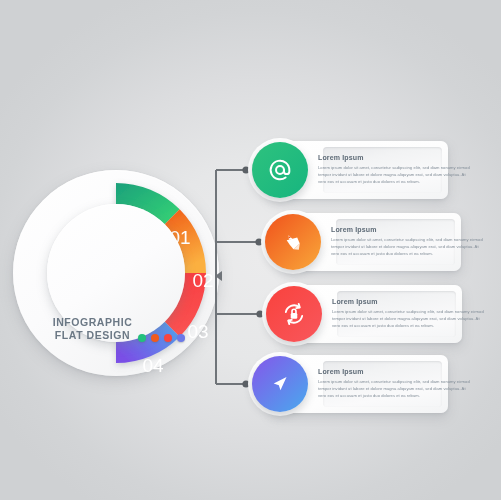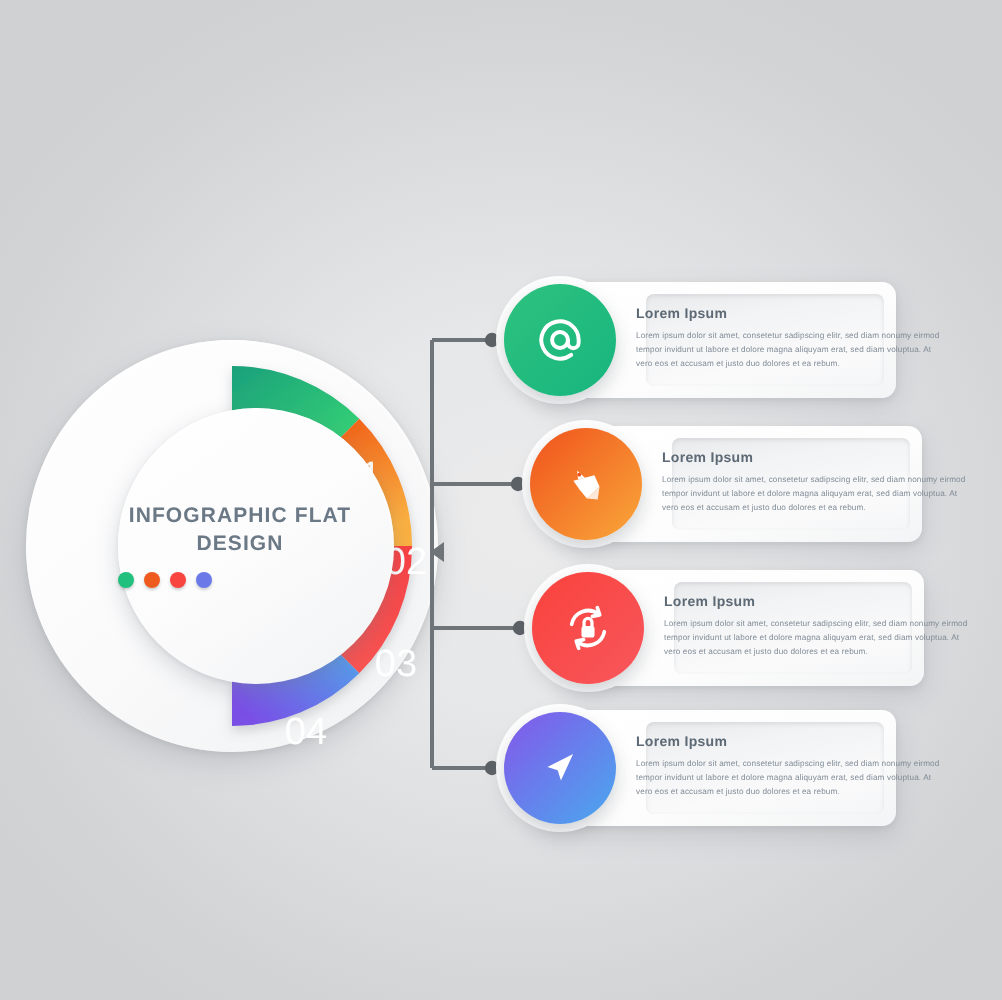--- a/index.html
+++ b/index.html
@@ -44,31 +44,31 @@
       inset 0 1px 2px rgba(255,255,255,0.95);
   }
   #donut-arc-svg {
     position: absolute;
     left: 13px; top: 13px;
     width: 180px; height: 180px;
     overflow: visible;
   }
   #donut-inner-disc {
     position: absolute;
-    left: 46px; top: 34px;
+    left: 34px; top: 34px;
     width: 138px; height: 138px;
     border-radius: 50%;
     background: linear-gradient(145deg, #ffffff 0%, #fcfcfd 50%, #f1f2f3 100%);
     box-shadow:
       0 4px 11px rgba(120,125,132,0.28),
       0 1px 2px rgba(120,125,132,0.14),
       inset 0 1px 2px rgba(255,255,255,0.9);
     display: flex;
-    flex-direction: column;
-    align-items: flex-start;
+    flex-direction: row;
+    align-items: flex-end;
     justify-content: center;
   }
   #donut-title {
     font-size: 10.5px;
     font-weight: bold;
     letter-spacing: 0.55px;
     color: #6b7885;
     text-align: center;
     line-height: 1.25;
     width: 122px;

